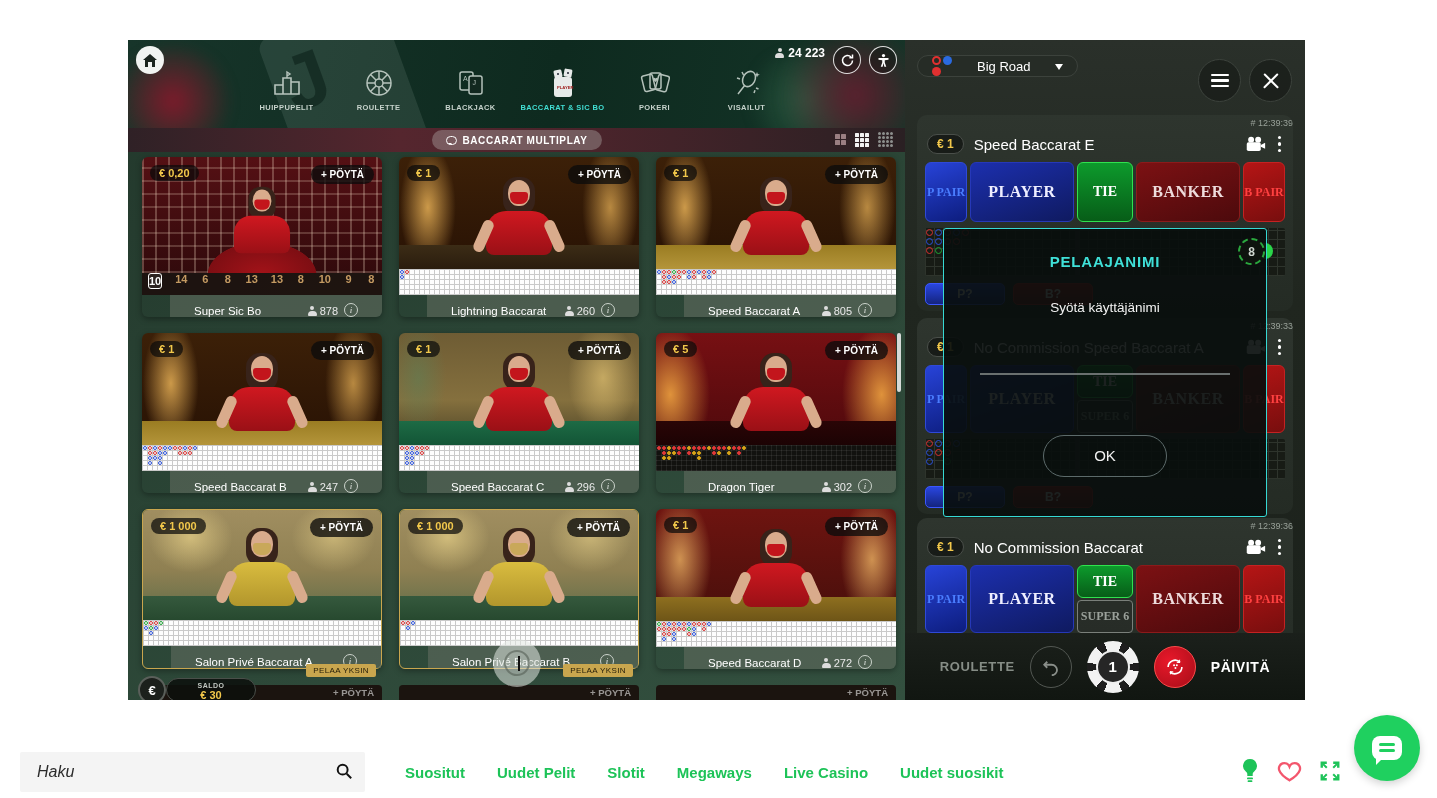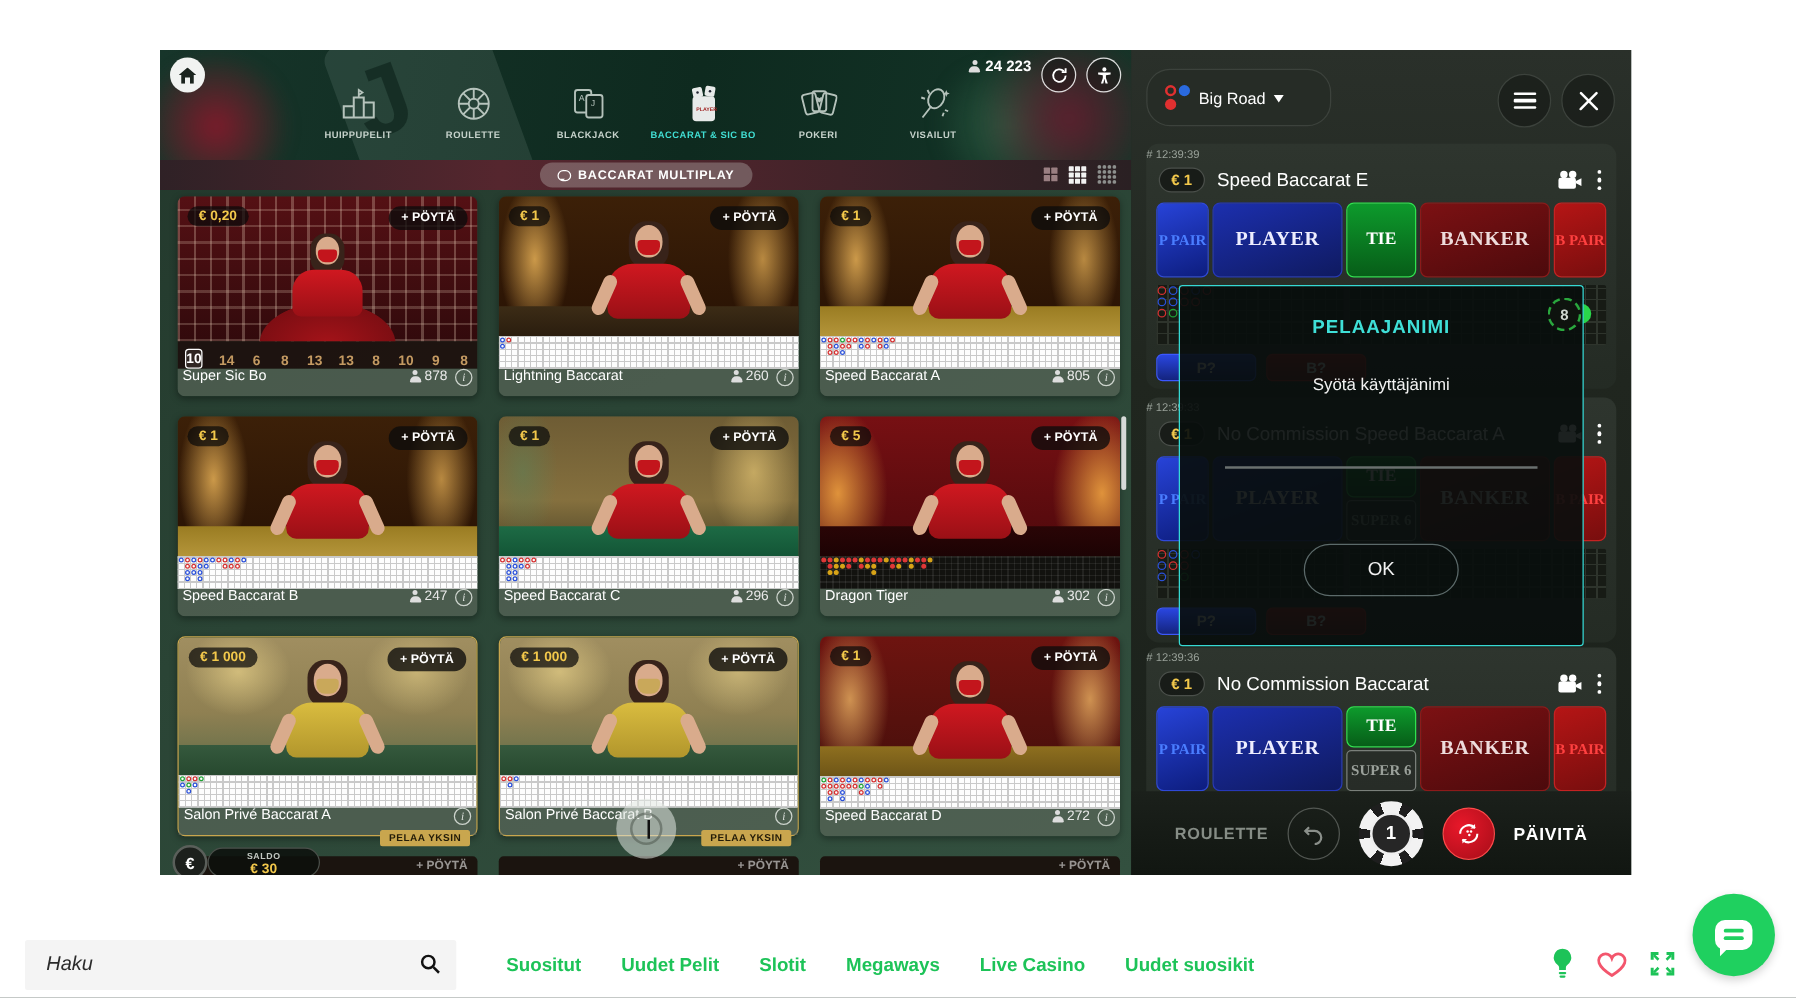--- a/index.html
+++ b/index.html
@@ -111,34 +111,34 @@
       background-image:repeating-linear-gradient(0deg,#c9c9c9 0 1px,transparent 1px 5px),
                        repeating-linear-gradient(90deg,#c9c9c9 0 1px,transparent 1px 5px); }
   .road-strip.dark { background-color:rgba(12,6,6,.82);
       background-image:repeating-linear-gradient(0deg,rgba(255,255,255,.07) 0 1px,transparent 1px 5px),
                        repeating-linear-gradient(90deg,rgba(255,255,255,.07) 0 1px,transparent 1px 5px); }
   .rcol { display:inline-flex; flex-direction:column; vertical-align:top; width:5px; }
   .dot { width:4px; height:4px; border-radius:50%; border:1px solid transparent; margin:0.5px; }
   .dot-R { border-color:#d43030; } .dot-B { border-color:#2a50d8; } .dot-G { border-color:#1fa335; }
   .dot-Y { border-color:#d8a418; background:#d8a418; } .dot-P { border-color:#e03838; background:#e03838; }
 
-  .sicbo-nums { height:22px; background:rgba(28,14,11,.88); display:flex; align-items:flex-end; gap:13px; padding:0 6px; }
+  .sicbo-nums { height:22px; background:rgba(28,14,11,.88); display:flex; align-items:flex-start; gap:13px; padding:0 6px; }
   .num { flex:1; text-align:center; font-size:11px; font-weight:bold; color:#c49a62; }
   .num.boxed { color:#fff; border:1.5px solid #fff; border-radius:3px; padding:1px 0; background:rgba(255,255,255,.08); }
 
-  .tfooter { height:22px; background:rgba(96,106,94,.62); display:flex; align-items:flex-start; padding:0 4px; gap:6px; }
+  .tfooter { height:22px; background:rgba(96,106,94,.62); display:flex; align-items:flex-end; padding:0 24px; gap:6px;margin-left:28px; }
   .tname { flex:1; color:#fff; font-size:11.5px; white-space:nowrap; overflow:hidden; }
   .pc { display:flex; align-items:center; gap:3px; color:#e9e9e9; font-size:11px; }
   .person-ic { position:relative; width:9px; height:10px; display:inline-block; }
   .person-ic:before { content:""; position:absolute; left:2.5px; top:0; width:4px; height:4px; border-radius:50%; background:#ddd; }
   .person-ic:after { content:""; position:absolute; left:0; bottom:0; width:9px; height:5px; border-radius:4px 4px 1px 1px; background:#ddd; }
   .info-ic { width:14px; height:14px; border-radius:50%; border:1px solid #ccd3cc; color:#dfe4df;
              font-size:9px; font-style:italic; font-family:"Liberation Serif",serif; display:flex; align-items:center; justify-content:center; cursor:pointer; }
   .play-alone { position:absolute; right:5px; bottom:-9px; background:#c9a64e; color:#241c08; font-size:8px;
-                font-weight:bold; letter-spacing:.4px; padding:2px 7px; border-radius:2px; z-index:4; }
+                font-weight:normal; letter-spacing:.4px; padding:2px 7px; border-radius:2px; z-index:4; }
 
   .row4 { position:absolute; width:240px; height:15px; background:#1b140f; border-radius:4px 4px 0 0; }
   .row4 span { position:absolute; right:8px; top:2px; color:rgba(255,255,255,.55); font-size:9.5px; font-weight:bold; }
 
   .coin-btn { position:absolute; left:10px; top:636px; width:28px; height:28px; border-radius:50%;
               background:#1c201c; border:2px solid #5a5f5a; color:#fff; font-size:13px; font-weight:bold;
               display:flex; align-items:center; justify-content:center; z-index:6; cursor:pointer; }
   .saldo { position:absolute; left:38px; top:638px; width:90px; height:24px; background:rgba(12,15,12,.85);
            border:1px solid #4a4f4a; border-radius:12px; z-index:6; text-align:center; line-height:1; padding-top:3px; }
   .saldo .sl { font-size:7px; color:#c2c8c2; letter-spacing:.5px; font-weight:bold; }
@@ -147,39 +147,39 @@
   .lscroll { position:absolute; left:769px; top:293px; width:4px; height:59px; border-radius:2px; background:rgba(245,245,245,.85); z-index:5; }
 
   .touch { position:absolute; left:365px; top:599px; width:48px; height:48px; border-radius:50%;
            background:rgba(225,231,225,.55); z-index:8; display:flex; align-items:center; justify-content:center; }
   .touch .ring { width:26px; height:26px; border-radius:50%; border:2px solid rgba(85,95,85,.6); position:relative; }
   .touch .caret { position:absolute; left:12px; top:4px; width:2px; height:15px; background:#111; }
 
   
   .rpanel { position:absolute; left:777px; top:0; width:400px; height:660px;
             background:linear-gradient(180deg,#2a302a 0%,#20261f 40%,#1b211b 100%); }
-  .road-sel { position:absolute; left:12px; top:15px; height:46px; min-width:148px; border-radius:19px;
-              background:#262c26; border:1px solid #3c423c; display:flex; align-items:center; gap:7px; padding:0 14px; cursor:pointer; }
+  .road-sel { position:absolute; left:12px; top:15px; height:22px; min-width:148px; border-radius:19px;
+              background:#262c26; border:1px solid #3c423c; display:flex; align-items:center; gap:25px; padding:0 14px; cursor:pointer; }
   .rs-ic { display:grid; grid-template-columns:repeat(2,9px); gap:2px; }
   .rs-ic i { width:9px; height:9px; border-radius:50%; }
   .rs-ic .o-red { border:2px solid #e03030; } .rs-ic .f-blue { background:#2a6adf; } .rs-ic .f-red { background:#e03030; }
   .road-sel .lbl { color:#fff; font-size:13px; }
   .caret-down { width:0; height:0; border:4.5px solid transparent; border-top:6px solid #fff; margin-top:5px; }
   .panel-circ { position:absolute; top:59px; width:43px; height:43px; border-radius:50%;
                 background:rgba(18,22,18,.55); border:1px solid #3c423c; display:flex; flex-direction:column;
                 align-items:center; justify-content:center; gap:3.5px; cursor:pointer; z-index:4; }
   .panel-circ.hamb { left:293px; top:19px; } .panel-circ.closeb { left:344px; top:19px; }
   .hamb i { width:18px; height:2.2px; background:#fff; border-radius:1px; }
   .closeb { position:absolute; }
   .closeb .x1,.closeb .x2 { position:absolute; width:20px; height:2.4px; background:#fff; border-radius:1px; top:50%; left:50%; }
   .closeb .x1 { transform:translate(-50%,-50%) rotate(45deg); } .closeb .x2 { transform:translate(-50%,-50%) rotate(-45deg); }
 
   .tcard { position:absolute; left:12px; width:376px; border-radius:10px;
            background:linear-gradient(#2e352e,#242b24); overflow:hidden; }
-  .ttime { height:13px; text-align:left; font-size:9px; color:#98a098; padding-top:3px; }
+  .ttime { height:13px; text-align:right; font-size:9px; color:#98a098; padding-top:3px; }
   .thead { height:32px; display:flex; align-items:center; gap:10px; padding:0 10px; }
   .bet-badge2 { background:rgba(0,0,0,.45); border:1px solid #4a4f4a; border-radius:12px; color:#f2c84b;
                 font-weight:bold; font-size:12px; padding:2px 9px; }
   .ttitle { flex:1; color:#fff; font-size:15px; white-space:nowrap; overflow:hidden; }
   .kebab { display:flex; flex-direction:column; gap:3px; padding:2px; cursor:pointer; }
   .kebab i { width:3.5px; height:3.5px; border-radius:50%; background:#fff; }
 
   .spots { display:flex; gap:3px; padding:2px 8px; }
   .spot { border-radius:6px; display:flex; align-items:center; justify-content:center; text-align:center;
           font-family:"Liberation Serif",serif; font-weight:bold; cursor:pointer; }

